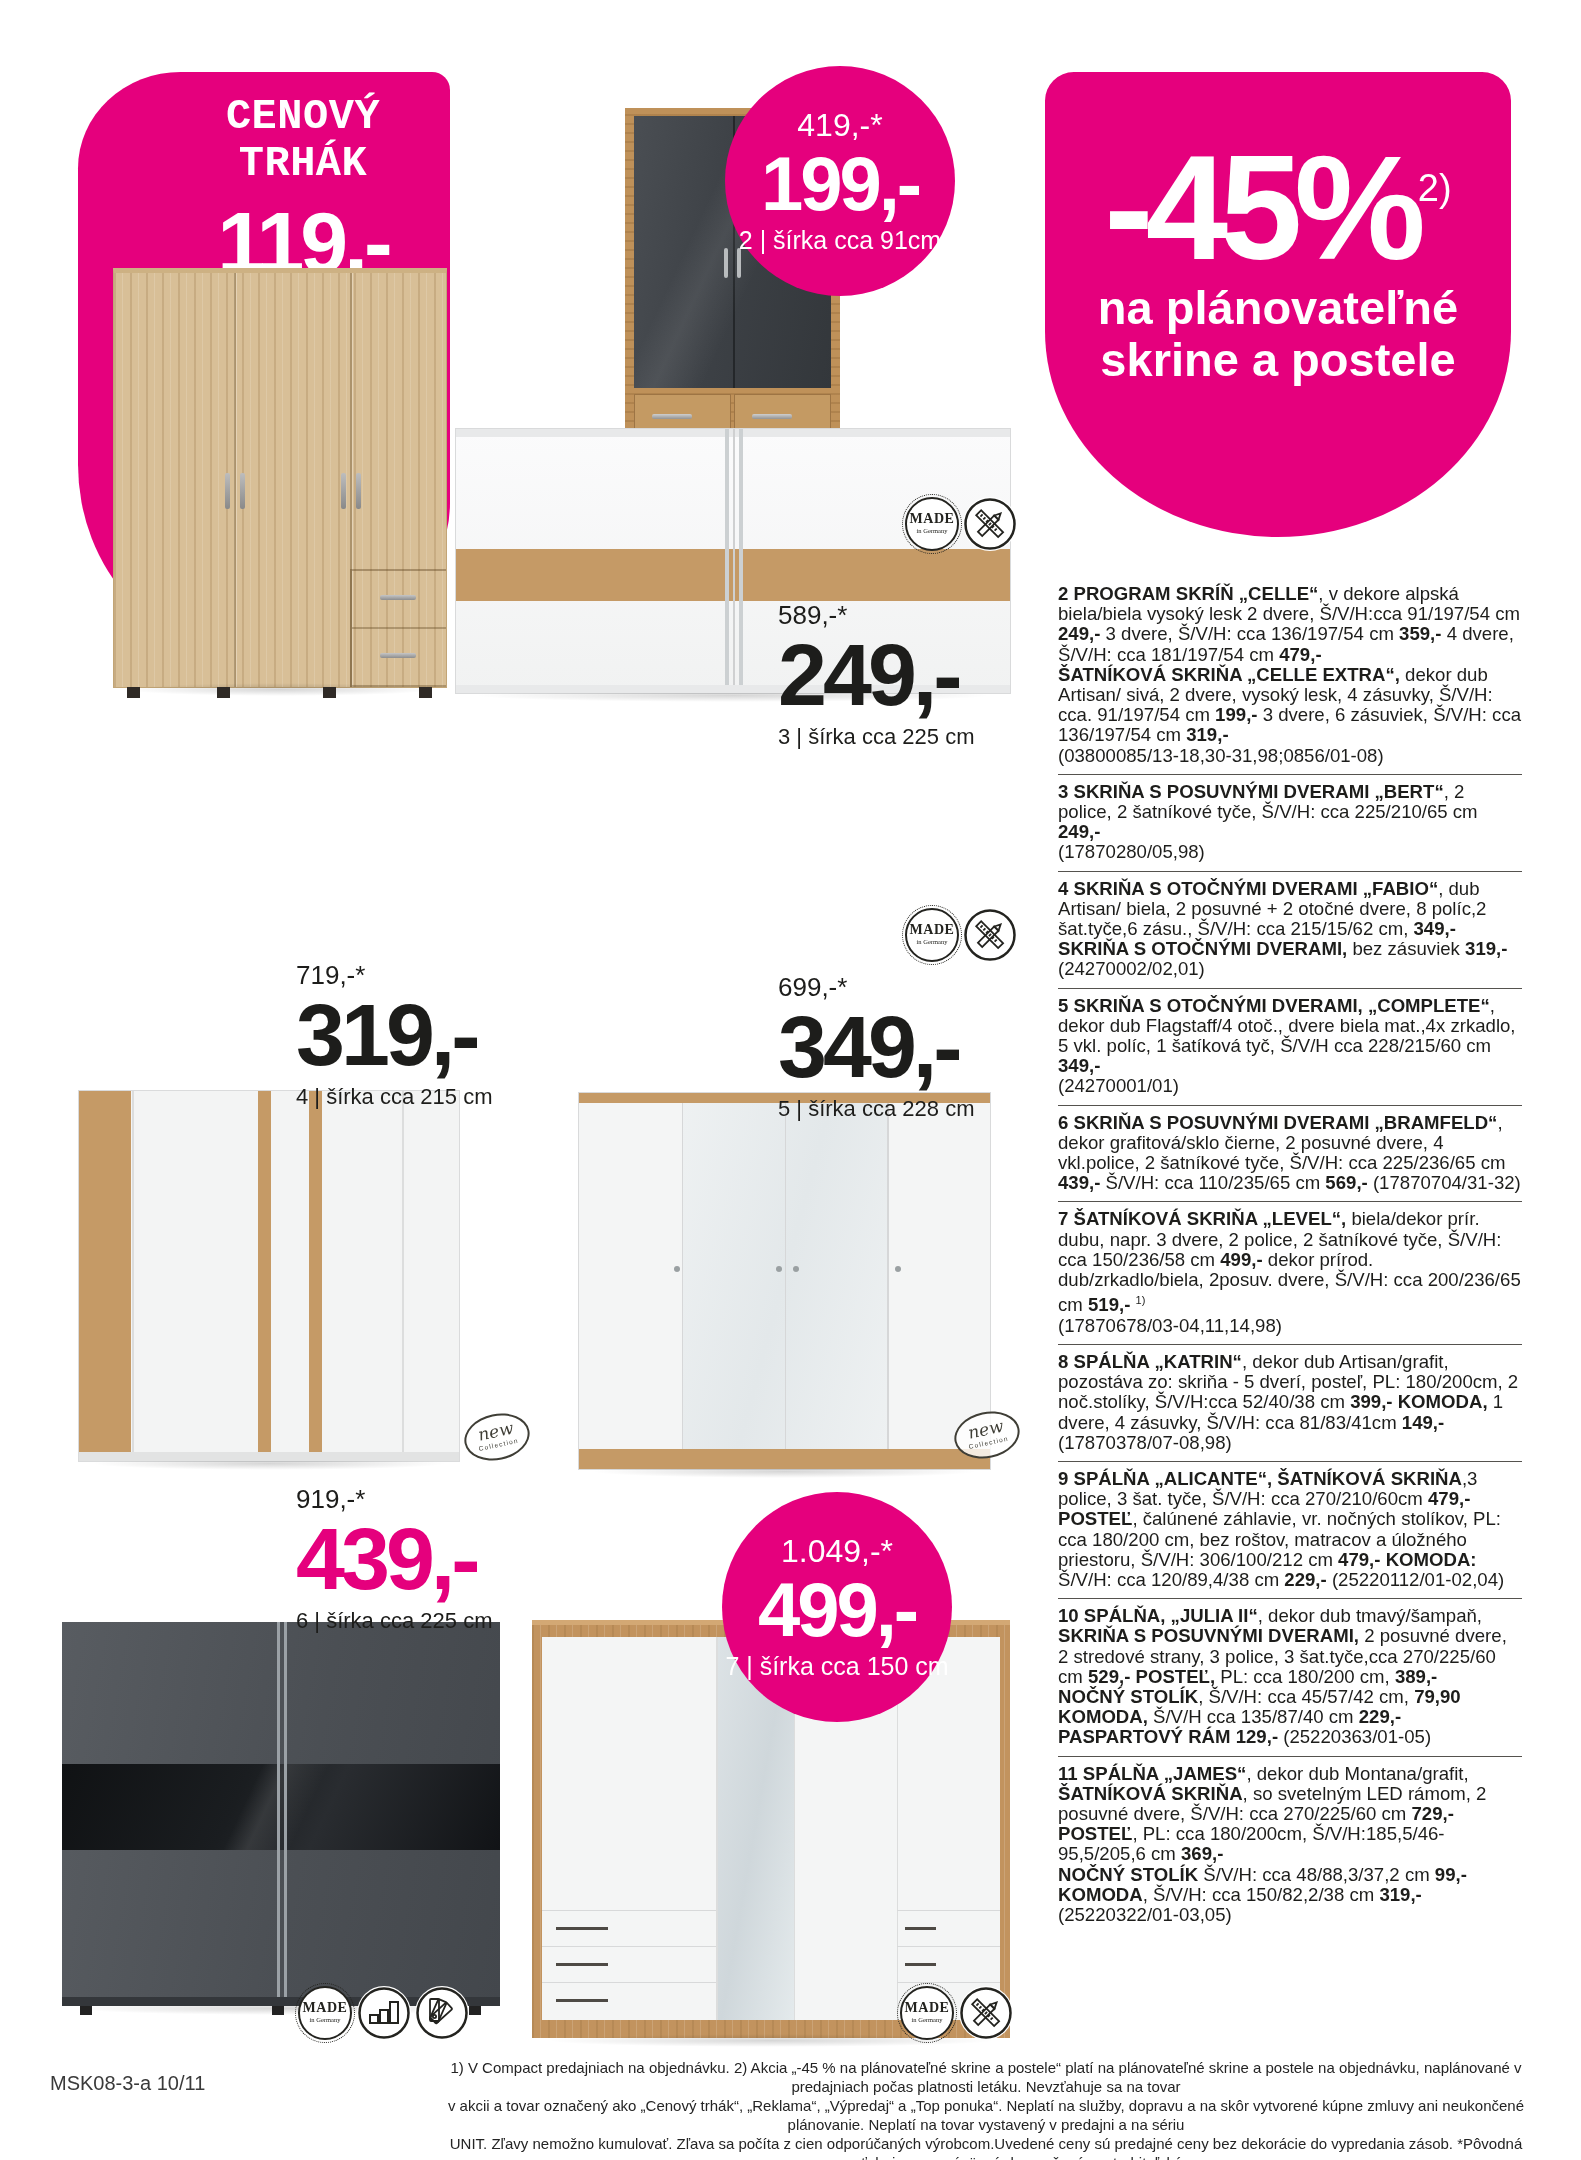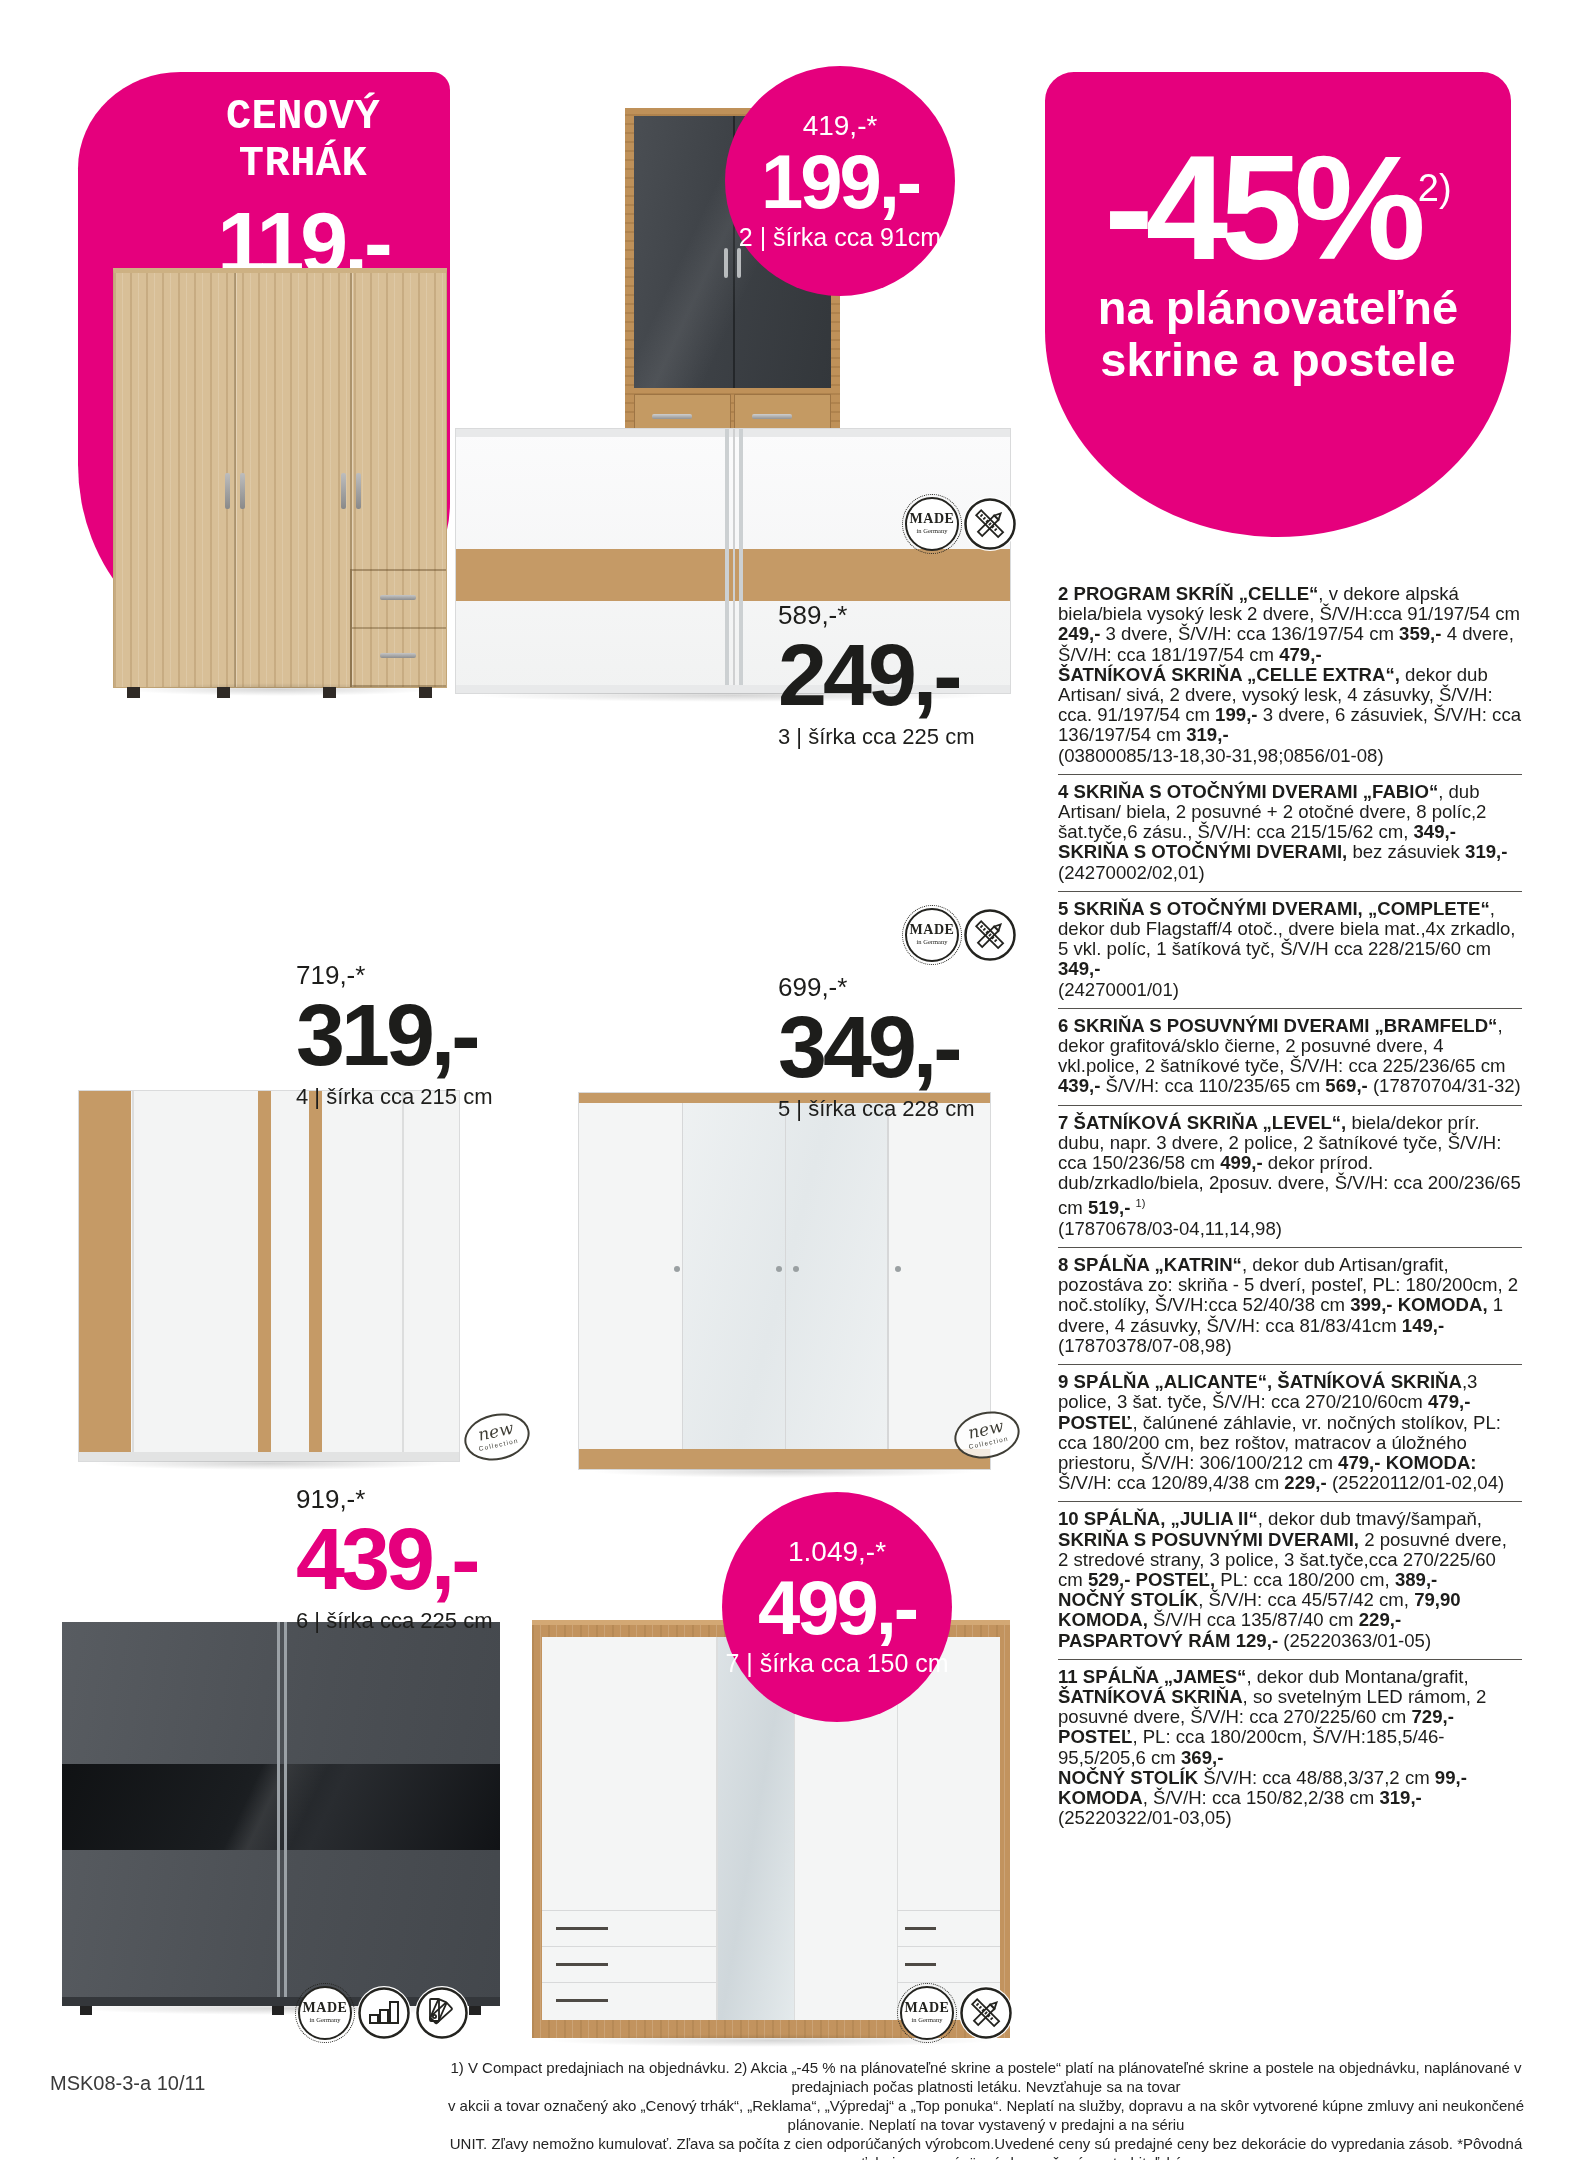--- a/index.html
+++ b/index.html
@@ -23,21 +23,21 @@
   .disc-l{font-size:47px;font-weight:700;line-height:1.1;}
 
   
   .pt{position:absolute;z-index:6;color:var(--ink);}
   .pt .old{font-size:26px;}
   .pt .big{font-size:88px;font-weight:700;letter-spacing:-4px;line-height:.92;margin-top:4px;}
   .pt .size{font-size:22px;margin-top:8px;}
   .pt.pink .big{color:var(--pink);}
   .ptc{position:absolute;width:230px;height:230px;border-radius:50%;background:var(--pink);color:#fff;
        display:flex;flex-direction:column;align-items:center;justify-content:center;text-align:center;z-index:6;}
-  .ptc .old{font-size:28px;}
+  .ptc .old{font-size:32px;}
   .ptc .big{font-size:76px;font-weight:700;letter-spacing:-3px;line-height:1.05;}
   .ptc .size{font-size:25px;margin-top:2px;}
   .tag2{left:725px;top:66px;}
   .tag3{left:778px;top:556px;margin-top:44px;}
   .tag4{left:296px;top:960px;}
   .tag5{left:778px;top:972px;}
   .tag6{left:296px;top:1484px;}
   .tag7{left:722px;top:1492px;}
 
   
@@ -351,20 +351,21 @@
           <rect x="11" y="23.5" width="31" height="7" transform="rotate(45 27 27)"></rect>
           <path d="M15 25.5v3 M19 25.5v3 M23 25.5v3 M27 25.5v3 M31 25.5v3 M35 25.5v3" transform="rotate(45 27 27)"></path>
           <rect x="13" y="24" width="23" height="6" transform="rotate(-45 27 27)"></rect>
           <path d="M36 24l6 3-6 3z" transform="rotate(-45 27 27)"></path>
         </g>
       </svg>
   </div>
 
   <div id="plist">
       <div class="product"><span class="b">2  PROGRAM SKRÍŇ „CELLE“</span><span>, v dekore alpská biela/biela vysoký lesk 2 dvere, Š/V/H:cca 91/197/54 cm </span><span class="b">249,-</span><span> 3 dvere, Š/V/H: cca 136/197/54 cm </span><span class="b">359,-</span><span> 4 dvere, Š/V/H: cca 181/197/54 cm </span><span class="b">479,-</span><br><span class="b">ŠATNÍKOVÁ SKRIŇA „CELLE EXTRA“,</span><span> dekor dub Artisan/ sivá, 2 dvere, vysoký lesk, 4 zásuvky, Š/V/H: cca. 91/197/54 cm </span><span class="b">199,-</span><span> 3 dvere, 6 zásuviek, Š/V/H: cca 136/197/54 cm </span><span class="b">319,-</span><br><span>(03800085/13-18,30-31,98;0856/01-08)</span></div>
+      <div class="product"><span class="b">3  SKRIŇA S POSUVNÝMI DVERAMI „BERT“</span><span>, 2 police, 2 šatníkové tyče, Š/V/H: cca 225/210/65 cm </span><span class="b">249,-</span><br><span>(17870280/05,98)</span></div>
       <div class="product"><span class="b">4  SKRIŇA S OTOČNÝMI DVERAMI „FABIO“</span><span>, dub Artisan/ biela, 2 posuvné + 2 otočné dvere, 8 políc,2 šat.tyče,6 zásu., Š/V/H: cca 215/15/62 cm, </span><span class="b">349,-</span><span> </span><span class="b">SKRIŇA S OTOČNÝMI DVERAMI,</span><span> bez zásuviek </span><span class="b">319,-</span><span> (24270002/02,01)</span></div>
       <div class="product"><span class="b">5  SKRIŇA S OTOČNÝMI DVERAMI, „COMPLETE“</span><span>, dekor dub Flagstaff/4 otoč., dvere biela mat.,4x zrkadlo, 5 vkl. políc, 1 šatíková tyč, Š/V/H cca 228/215/60 cm </span><span class="b">349,-</span><br><span>(24270001/01)</span></div>
       <div class="product"><span class="b">6  SKRIŇA S POSUVNÝMI DVERAMI „BRAMFELD“</span><span>, dekor grafitová/sklo čierne, 2 posuvné dvere, 4 vkl.police, 2 šatníkové tyče, Š/V/H: cca 225/236/65 cm </span><span class="b">439,-</span><span> Š/V/H: cca 110/235/65 cm </span><span class="b">569,-</span><span> (17870704/31-32)</span></div>
       <div class="product"><span class="b">7  ŠATNÍKOVÁ SKRIŇA „LEVEL“,</span><span> biela/dekor prír. dubu, napr. 3 dvere, 2 police, 2 šatníkové tyče, Š/V/H: cca 150/236/58 cm </span><span class="b">499,-</span><span> dekor prírod. dub/zrkadlo/biela, 2posuv. dvere, Š/V/H: cca 200/236/65 cm </span><span class="b">519,-</span><span> </span><sup>1)</sup><br><span>(17870678/03-04,11,14,98)</span></div>
       <div class="product"><span class="b">8  SPÁLŇA „KATRIN“</span><span>, dekor dub Artisan/grafit, pozostáva zo: skriňa - 5 dverí, posteľ, PL: 180/200cm, 2 noč.stolíky, Š/V/H:cca 52/40/38 cm </span><span class="b">399,-</span><span> </span><span class="b">KOMODA,</span><span> 1 dvere, 4 zásuvky, Š/V/H: cca 81/83/41cm </span><span class="b">149,-</span><span> (17870378/07-08,98)</span></div>
       <div class="product"><span class="b">9  SPÁLŇA „ALICANTE“, ŠATNÍKOVÁ SKRIŇA</span><span>,3 police, 3 šat. tyče, Š/V/H: cca 270/210/60cm </span><span class="b">479,-</span><br><span class="b">POSTEĽ</span><span>, čalúnené záhlavie, vr. nočných stolíkov, PL: cca 180/200 cm, bez roštov, matracov a úložného priestoru, Š/V/H: 306/100/212 cm </span><span class="b">479,-</span><span> </span><span class="b">KOMODA:</span><br><span>Š/V/H: cca 120/89,4/38 cm </span><span class="b">229,-</span><span> (25220112/01-02,04)</span></div>
       <div class="product"><span class="b">10  SPÁLŇA, „JULIA II“</span><span>, dekor dub tmavý/šampaň,</span><br><span class="b">SKRIŇA S POSUVNÝMI DVERAMI,</span><span> 2 posuvné dvere, 2 stredové strany, 3 police, 3 šat.tyče,cca 270/225/60 cm </span><span class="b">529,-</span><span> </span><span class="b">POSTEĽ,</span><span> PL: cca 180/200 cm, </span><span class="b">389,-</span><br><span class="b">NOČNÝ STOLÍK</span><span>, Š/V/H: cca 45/57/42 cm, </span><span class="b">79,90</span><br><span class="b">KOMODA,</span><span> Š/V/H cca 135/87/40 cm </span><span class="b">229,-</span><br><span class="b">PASPARTOVÝ RÁM 129,-</span><span> (25220363/01-05)</span></div>
       <div class="product"><span class="b">11  SPÁLŇA „JAMES“</span><span>, dekor dub Montana/grafit,</span><br><span class="b">ŠATNÍKOVÁ SKRIŇA</span><span>, so svetelným LED rámom, 2 posuvné dvere, Š/V/H: cca 270/225/60 cm </span><span class="b">729,-</span><br><span class="b">POSTEĽ</span><span>, PL: cca 180/200cm, Š/V/H:185,5/46-95,5/205,6 cm </span><span class="b">369,-</span><br><span class="b">NOČNÝ STOLÍK</span><span> Š/V/H: cca 48/88,3/37,2 cm </span><span class="b">99,-</span><br><span class="b">KOMODA</span><span>, Š/V/H: cca 150/82,2/38 cm </span><span class="b">319,-</span><br><span>(25220322/01-03,05)</span></div>
     </div>
 

